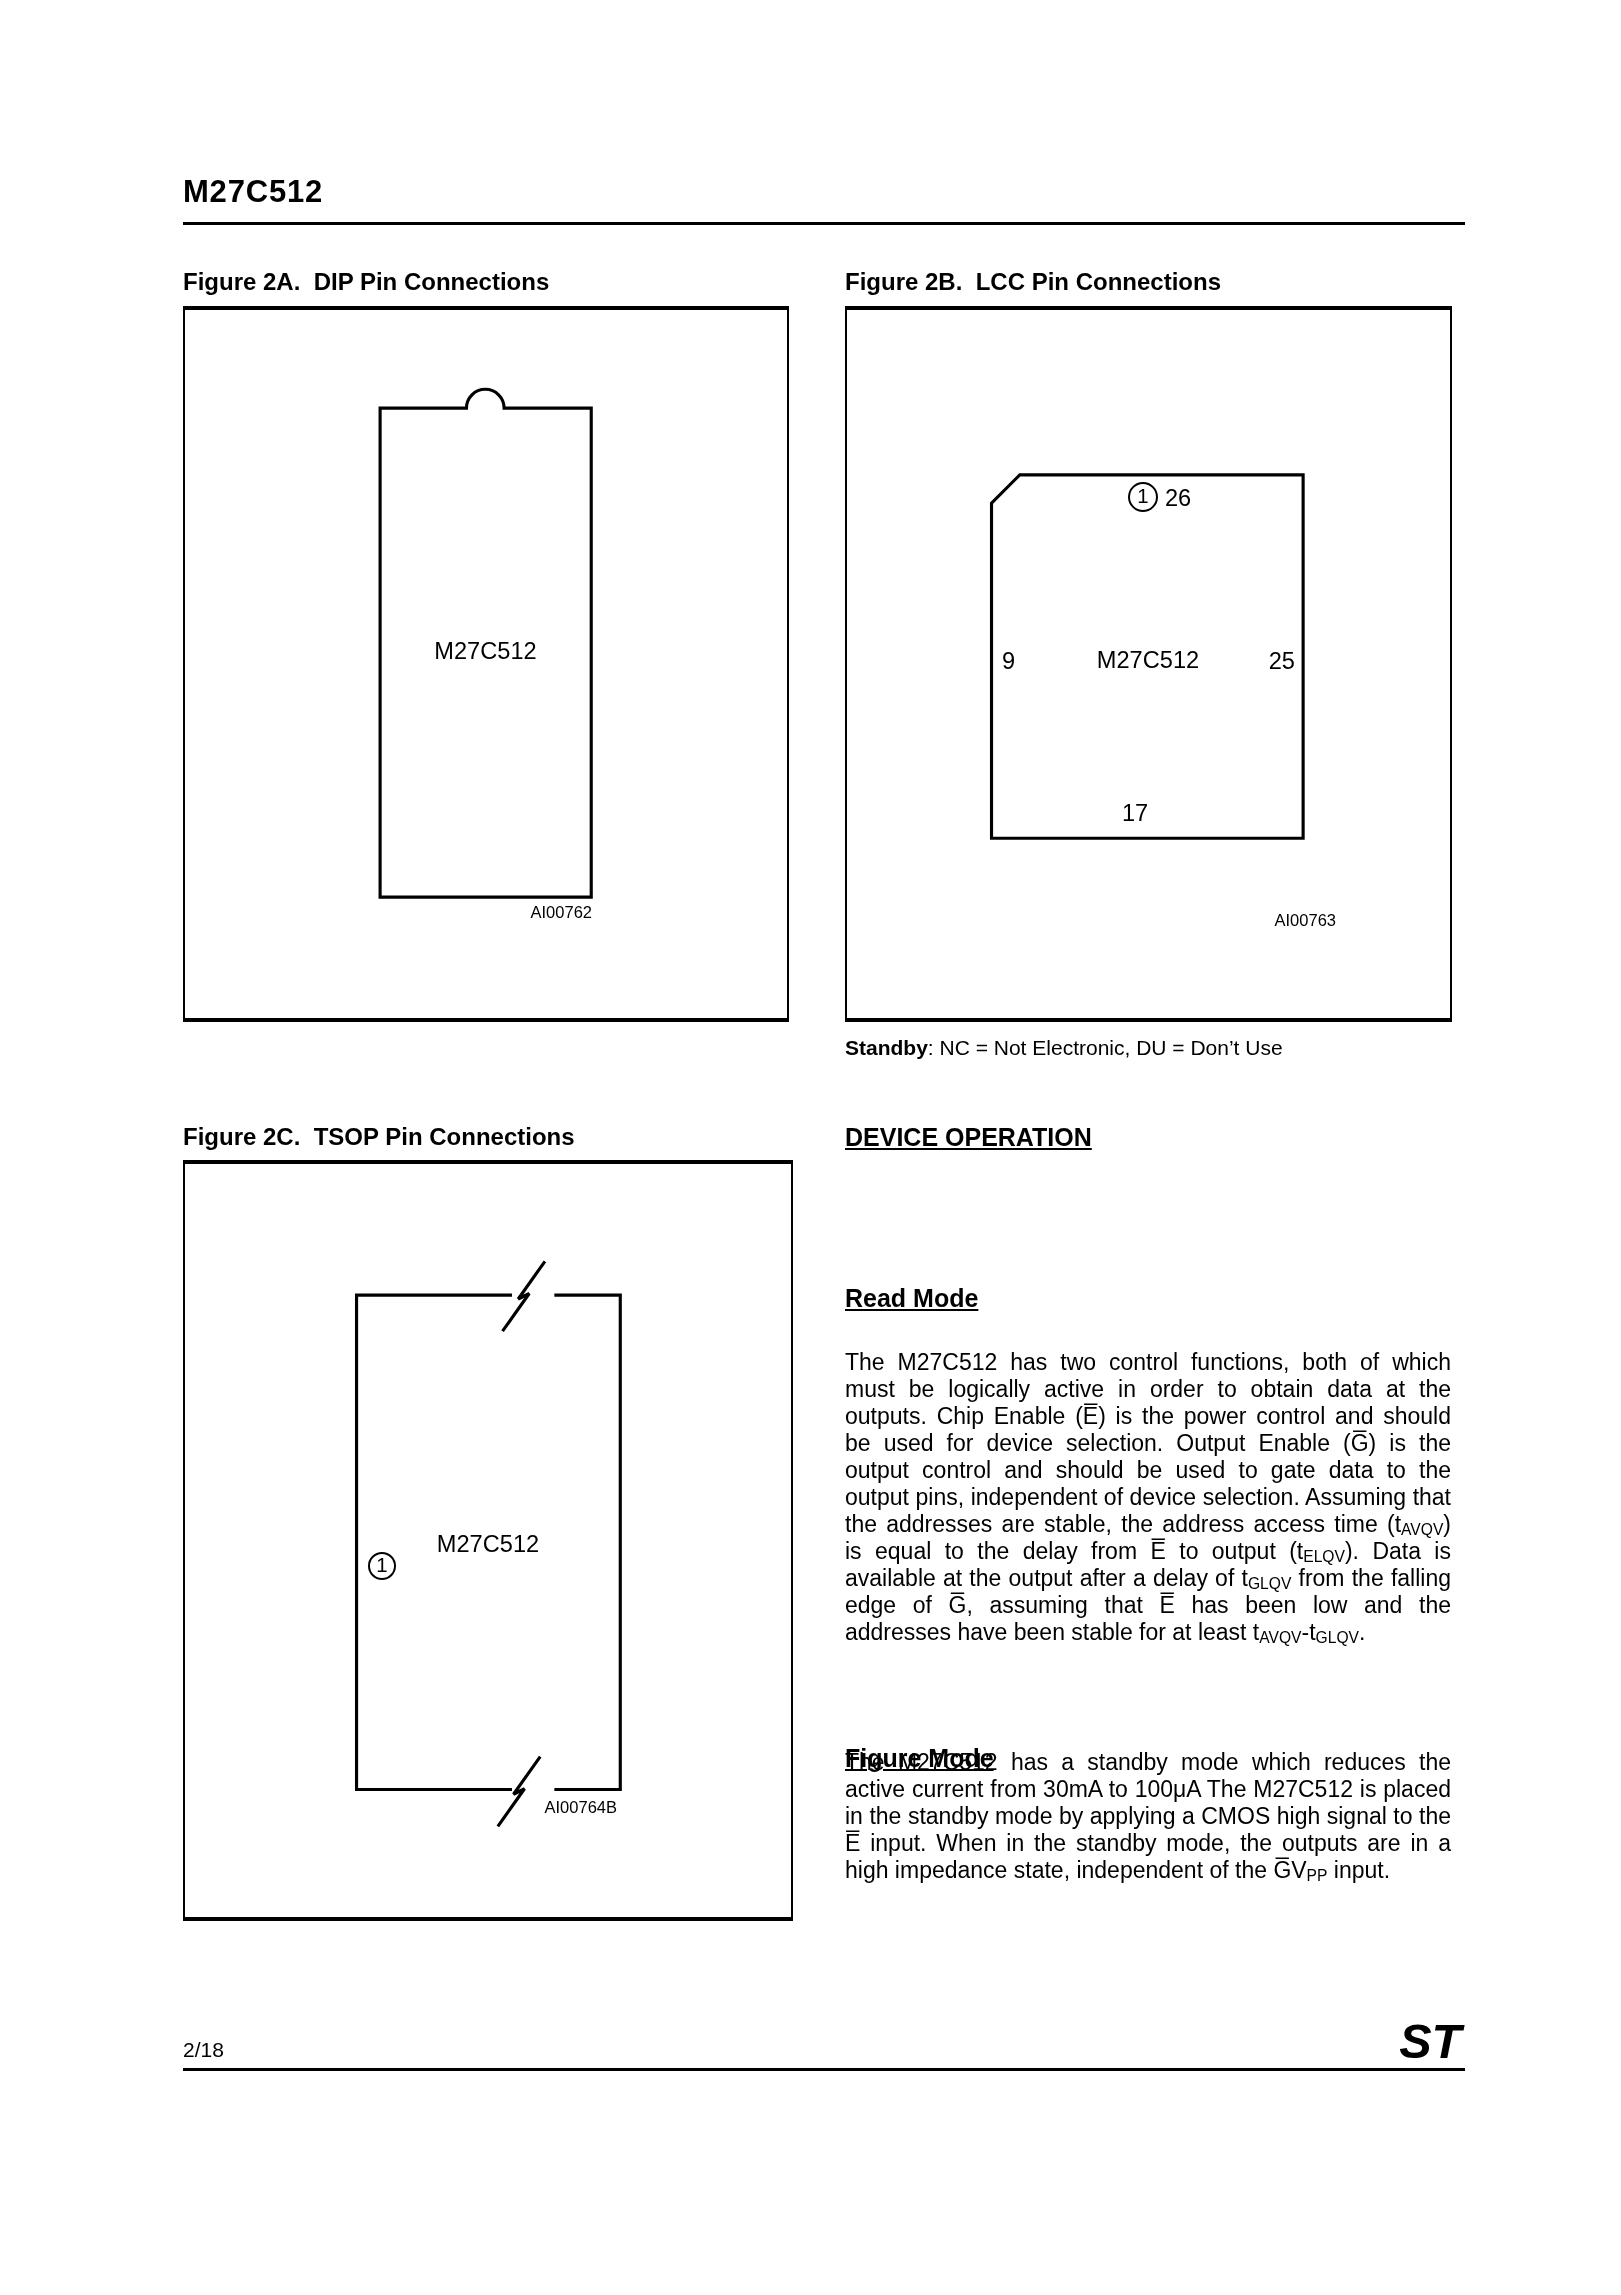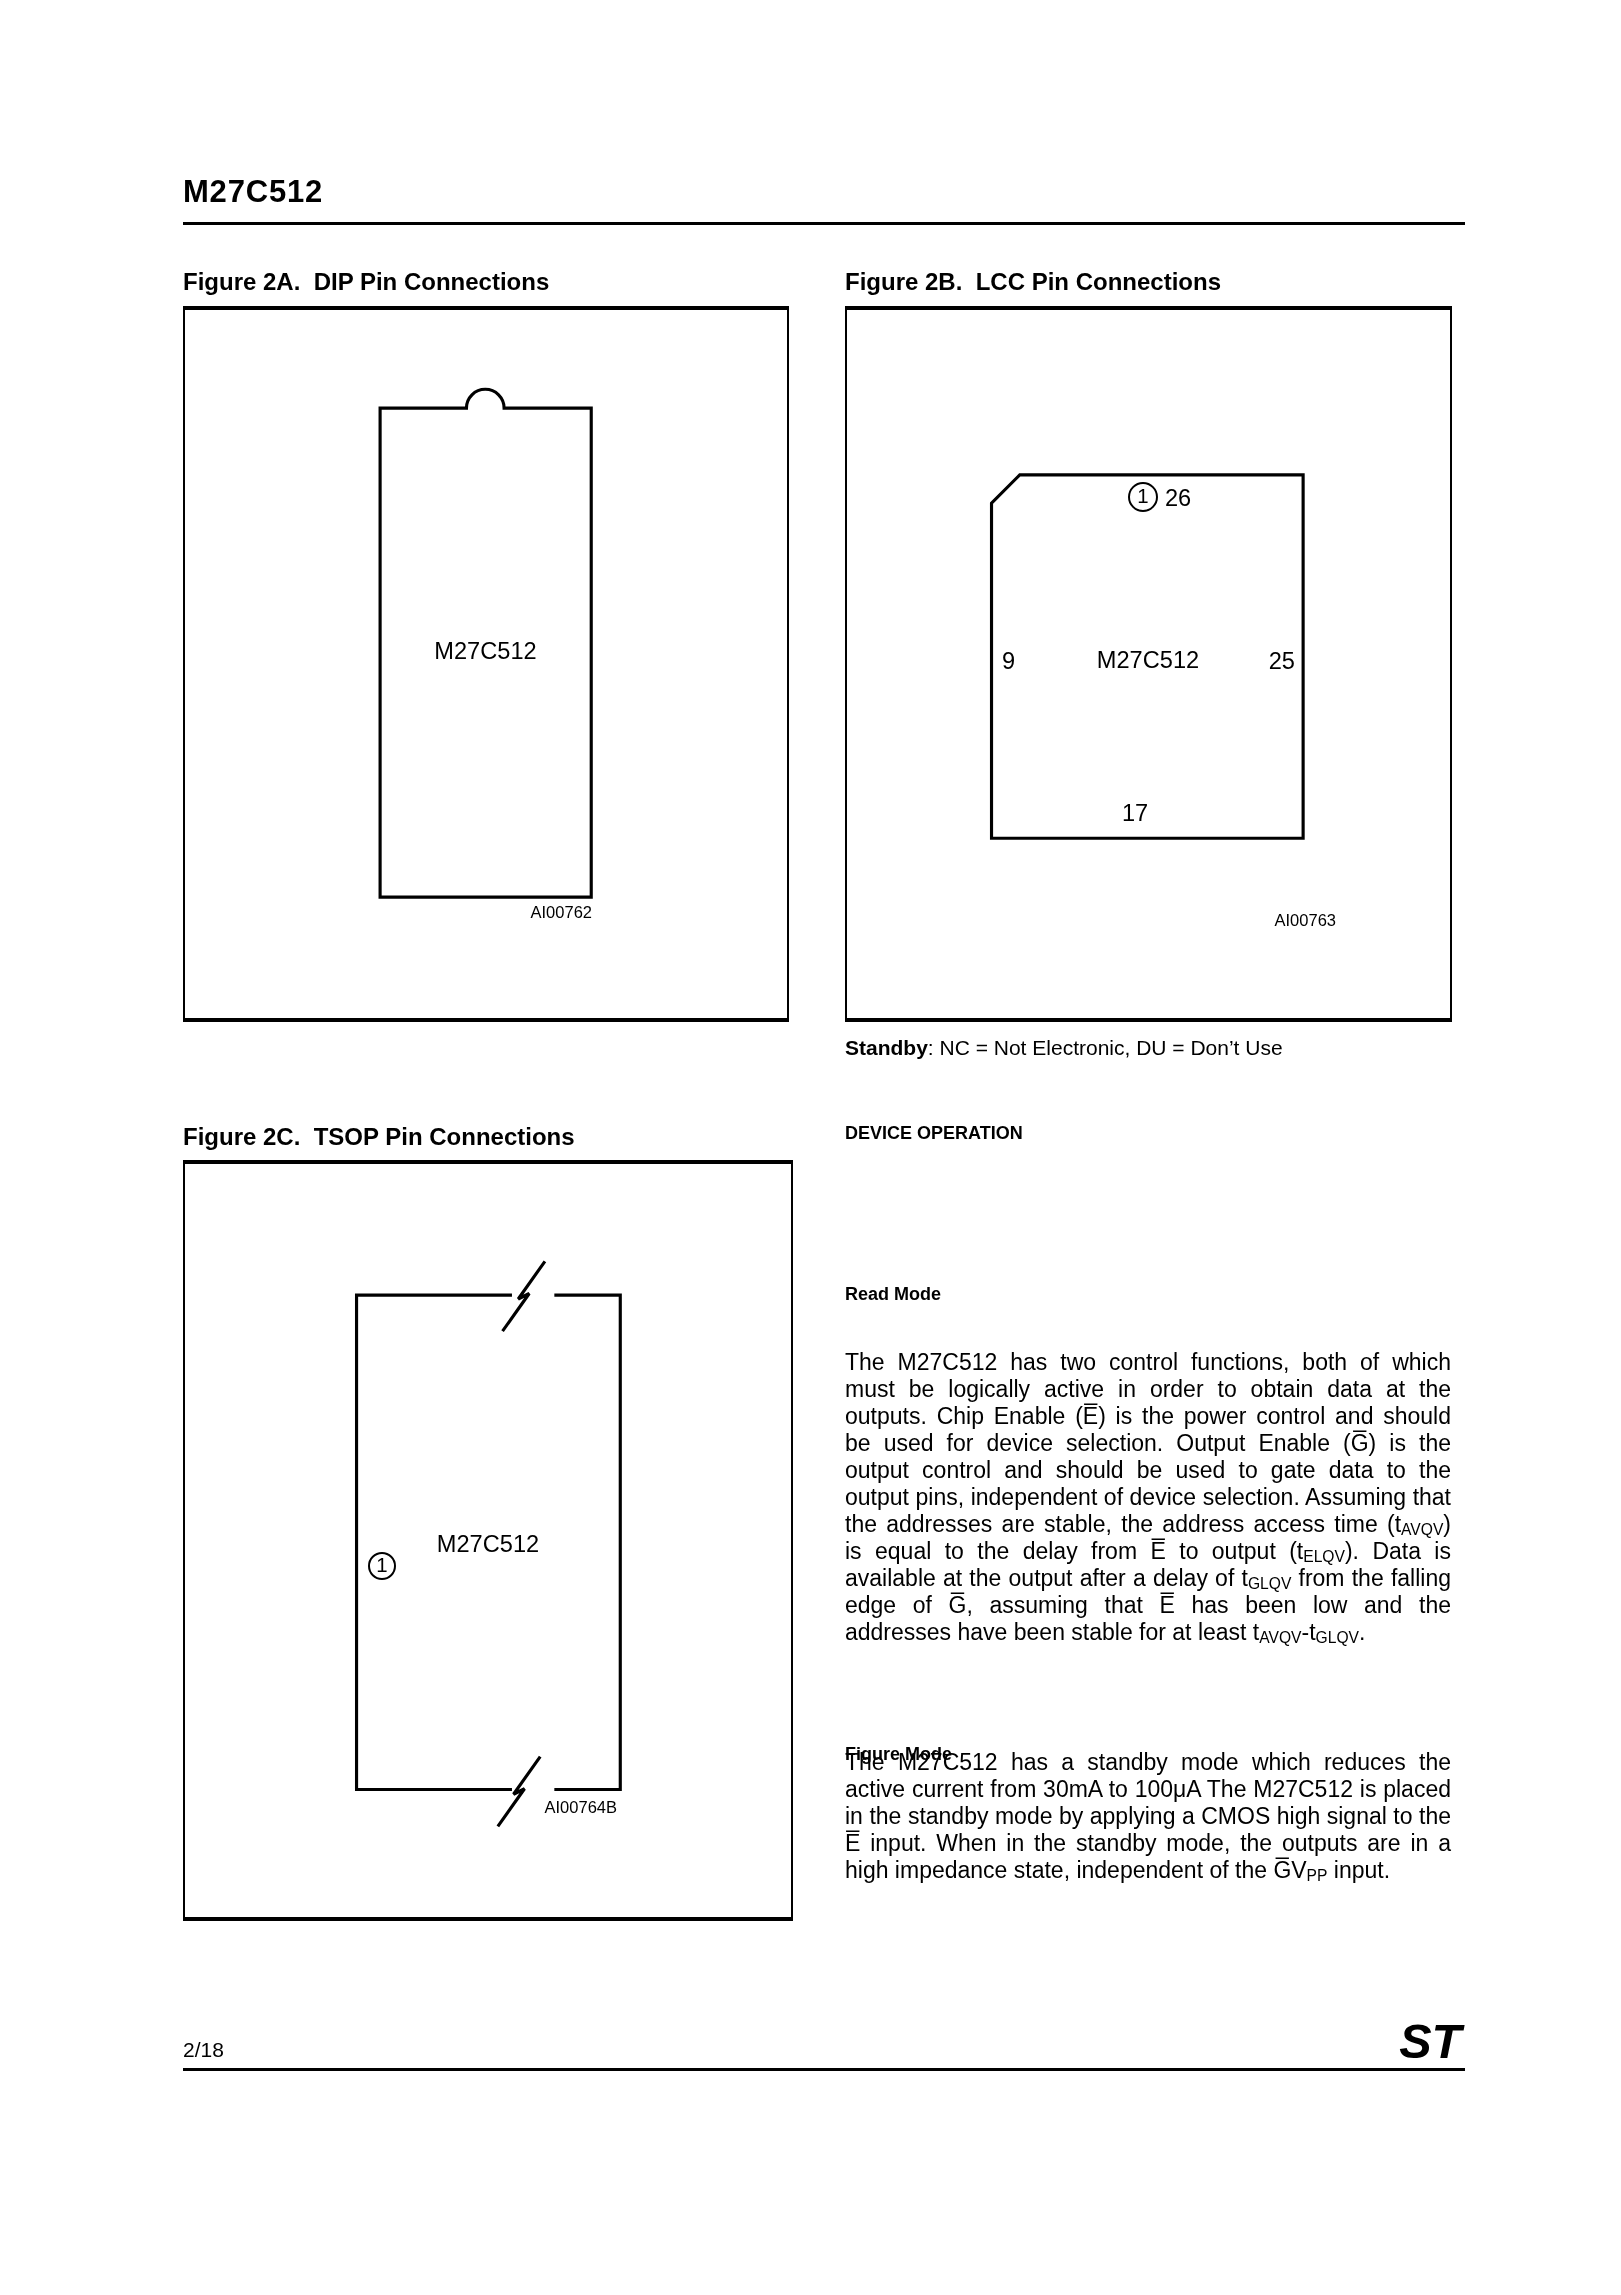--- a/index.html
+++ b/index.html
@@ -17,21 +17,21 @@
   .chiplabel { font-size:23.6px; text-align:center; }
   .figcode { font-size:16.5px; white-space:nowrap; }
   .pl { position:absolute; font-size:23.6px; line-height:28px; white-space:nowrap; }
   .rot  { transform-origin:0 0;    transform:rotate(-90deg); }
   .rotr { transform-origin:100% 0; transform:rotate(-90deg); }
   .prect { position:absolute; border:3.1px solid #000; background:#fff; box-sizing:border-box; }
   .circ { position:absolute; border:2.4px solid #000; border-radius:50%; text-align:center;
           font-size:20.4px; box-sizing:border-box; background:#fff; }
   sub { font-size:0.68em; line-height:0; vertical-align:-0.22em; }
   .body-col { left:845px; width:606px; font-size:23px; line-height:27px; text-align:justify; }
-  .body-head { left:845px; font-size:18px; font-weight:bold; white-space:nowrap; }
+  .body-head { left:845px; font-size:25px; font-weight:bold; white-space:nowrap;text-decoration:underline; }
   .warn { left:845px; top:1036px; font-size:21px; white-space:nowrap; }
   .pageno { left:183px; top:2038px; font-size:21px; }
   #overlay { position:absolute; left:0; top:0; width:100%; height:100%; z-index:5; }
   #linework { position:absolute; left:0; top:0; width:1622px; height:2295px; z-index:10; pointer-events:none; }
   .statics { z-index:6; }
 </style>
 </head>
 <body>
 
 <div class="page">

